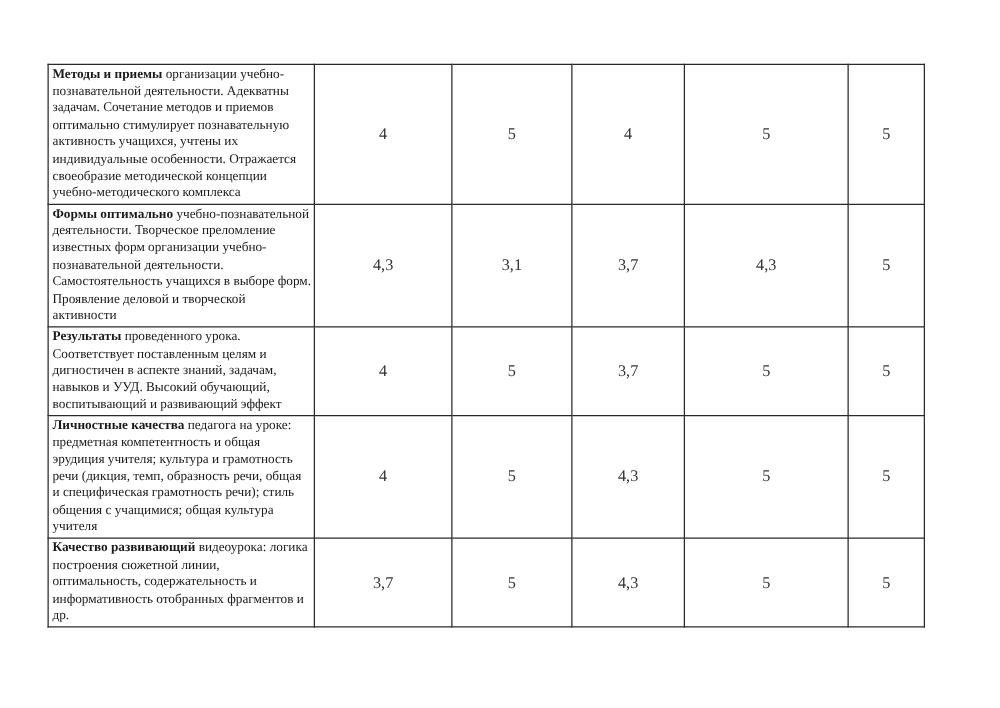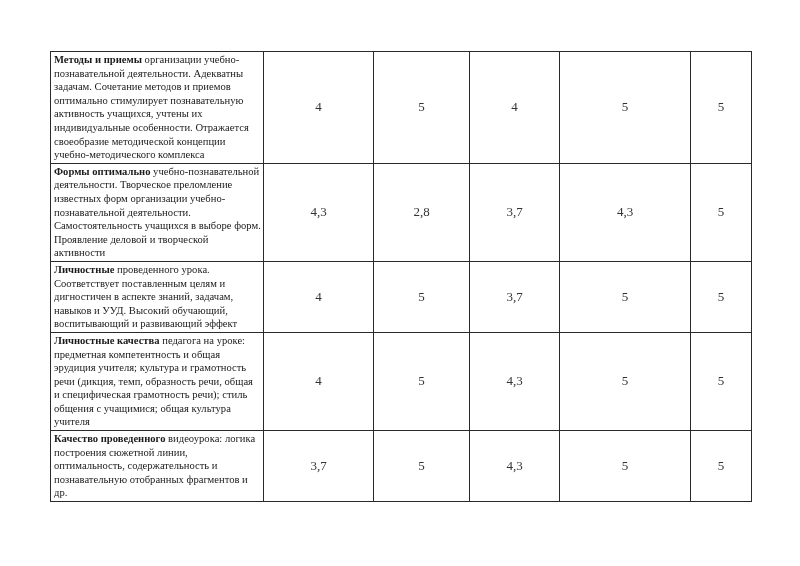--- a/index.html
+++ b/index.html
@@ -16,21 +16,21 @@
       color: #1a1a1a;
     }
     .page {
       position: absolute;
       left: 0; top: 0;
       width: 800px; height: 566px;
       background: #ffffff;
     }
     table.criteria {
       position: absolute;
-      left: 50px;
+      left: 38px;
       top: 51px;
       border-collapse: collapse;
       table-layout: fixed;
     }
     table.criteria td {
       border: 1.5px solid #2a2a2a;
       padding: 0;
       vertical-align: middle;
     }
     td.desc {
@@ -79,43 +79,43 @@
         <td class="desc"><b>Методы и приемы</b><span> организации учебно-познавательной деятельности. Адекватны задачам. Сочетание методов и приемов оптимально стимулирует познавательную активность учащихся, учтены их индивидуальные особенности. Отражается своеобразие методической концепции учебно-методического комплекса</span></td>
         <td class="score">4</td>
         <td class="score">5</td>
         <td class="score">4</td>
         <td class="score">5</td>
         <td class="score">5</td>
       </tr>
       <tr class="r1">
         <td class="desc"><b>Формы оптимально</b><span> учебно-познавательной деятельности. Творческое преломление известных форм организации учебно-познавательной деятельности. Самостоятельность учащихся в выборе форм. Проявление деловой и творческой активности</span></td>
         <td class="score">4,3</td>
-        <td class="score">2,8</td>
+        <td class="score">3,1</td>
         <td class="score">3,7</td>
         <td class="score">4,3</td>
         <td class="score">5</td>
       </tr>
       <tr class="r2">
-        <td class="desc"><b>Личностные</b><span> проведенного урока. Соответствует поставленным целям и дигностичен  в аспекте знаний, задачам, навыков и УУД. Высокий обучающий, воспитывающий и развивающий эффект</span></td>
+        <td class="desc"><b>Результаты</b><span> проведенного урока. Соответствует поставленным целям и дигностичен  в аспекте знаний, задачам, навыков и УУД. Высокий обучающий, воспитывающий и развивающий эффект</span></td>
         <td class="score">4</td>
         <td class="score">5</td>
         <td class="score">3,7</td>
         <td class="score">5</td>
         <td class="score">5</td>
       </tr>
       <tr class="r3">
         <td class="desc"><b>Личностные качества</b><span> педагога на уроке: предметная компетентность и общая эрудиция учителя; культура и грамотность речи (дикция, темп, образность речи, общая и специфическая грамотность речи); стиль общения с учащимися; общая культура учителя</span></td>
         <td class="score">4</td>
         <td class="score">5</td>
         <td class="score">4,3</td>
         <td class="score">5</td>
         <td class="score">5</td>
       </tr>
       <tr class="r4">
-        <td class="desc" style="vertical-align: middle;"><b>Качество проведенного</b><span> видеоурока: логика построения сюжетной линии, оптимальность, содержательность и познавательную отобранных фрагментов и др.</span></td>
+        <td class="desc" style="vertical-align: middle;"><b>Качество развивающий</b><span> видеоурока: логика построения сюжетной линии, оптимальность, содержательность и информативность отобранных фрагментов и др.</span></td>
         <td class="score">3,7</td>
         <td class="score">5</td>
         <td class="score">4,3</td>
         <td class="score">5</td>
         <td class="score">5</td>
       </tr>
     </tbody>
   </table>
 </div>
 

